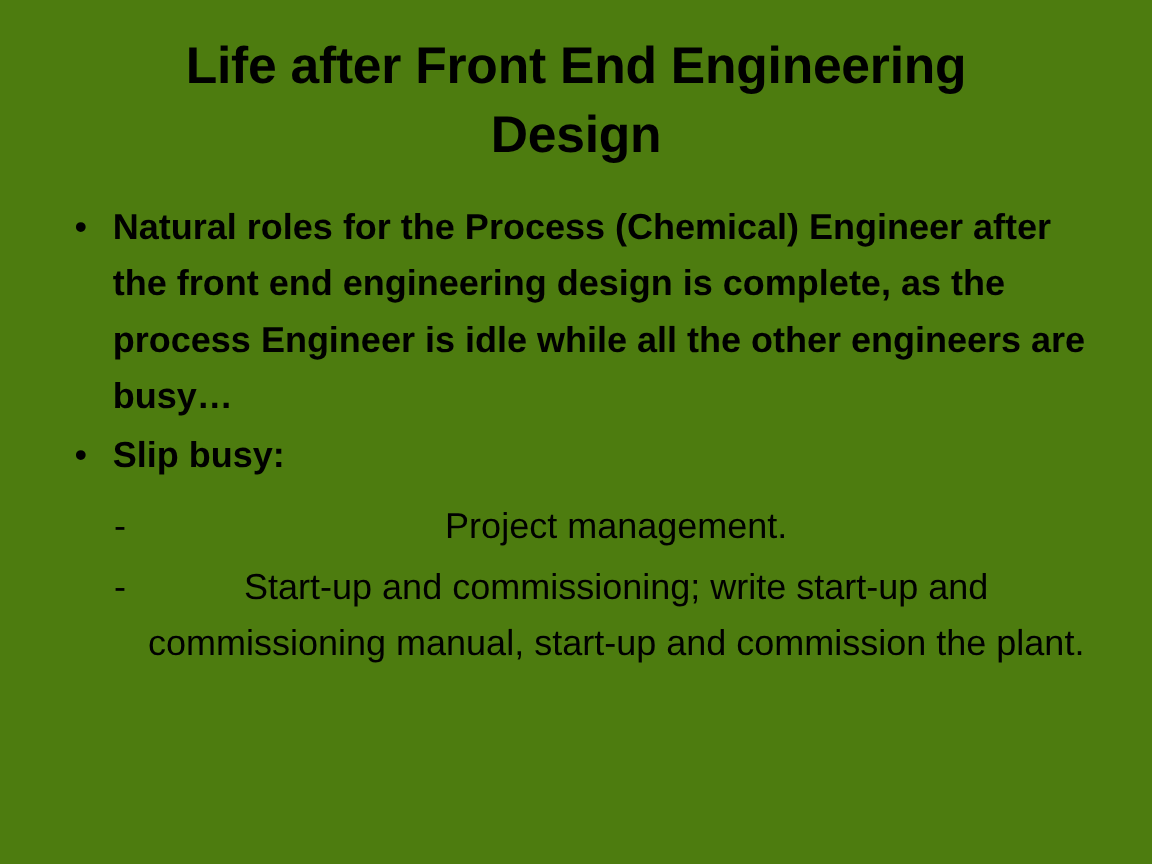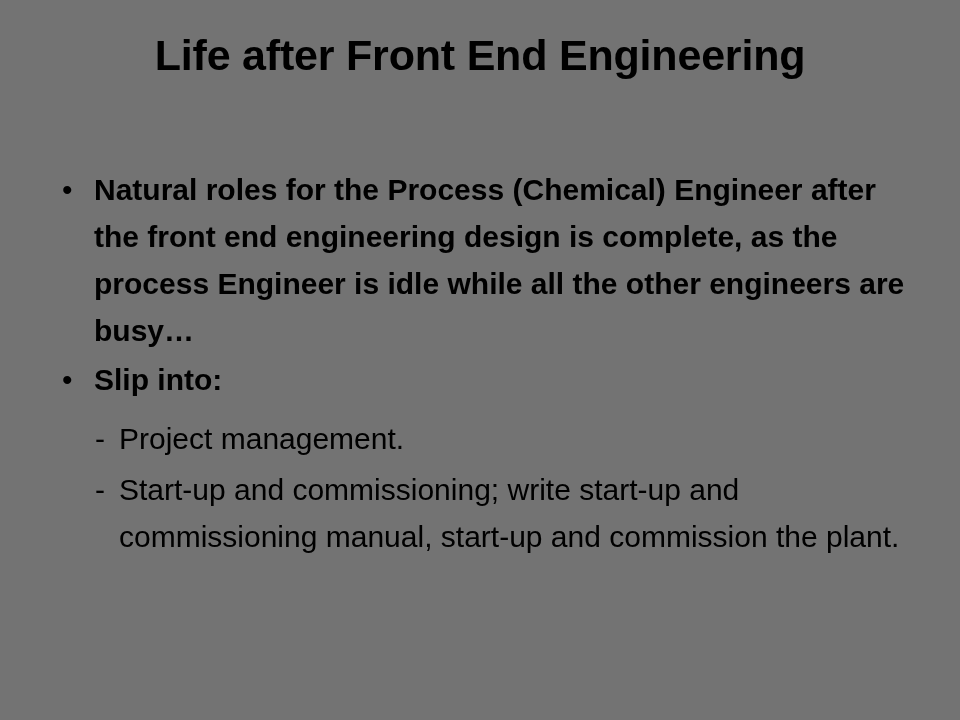--- a/index.html
+++ b/index.html
@@ -13,21 +13,21 @@
     background: #ffffff;
     font-family: "Liberation Sans", sans-serif;
     color: #000000;
     overflow: hidden;
   }
 
   .slide {
     position: relative;
     width: 960px;
     height: 720px;
-    background: #737373;
+    background: #4d7c0f;
     box-sizing: border-box;
   }
 
   
   .title-block {
     position: absolute;
     left: 60px;
     top: 26px;
     width: 840px;
     text-align: center;
@@ -79,43 +79,45 @@
   }
   .sub-item .dash {
     position: absolute;
     left: 39px;
     top: 0;
     font-size: 30px;
     line-height: 47px;
   }
   .sub-item .stext {
     display: block;
+    text-align: center;
   }
 
   .gap-small { height: 6px; }
 </style>
 </head>
 <body>
 
 <div class="slide">
 
   <div class="title-block">
     <div class="title-line">Life after Front End Engineering</div>
+    <div class="title-line">Design</div>
   </div>
 
   <div class="body-block">
 
     <div class="bullet-item">
       <span class="dot">•</span>
       <span class="btext">Natural roles for the Process (Chemical) Engineer after the front end engineering design is complete, as the process Engineer is idle while all the other engineers are busy…</span>
     </div>
 
     <div class="bullet-item">
       <span class="dot">•</span>
-      <span class="btext">Slip into:</span>
+      <span class="btext">Slip busy:</span>
     </div>
 
     <div class="gap-small"></div>
 
     <div class="sub-item">
       <span class="dash">-</span>
       <span class="stext">Project management.</span>
     </div>
 
     <div class="sub-item">

